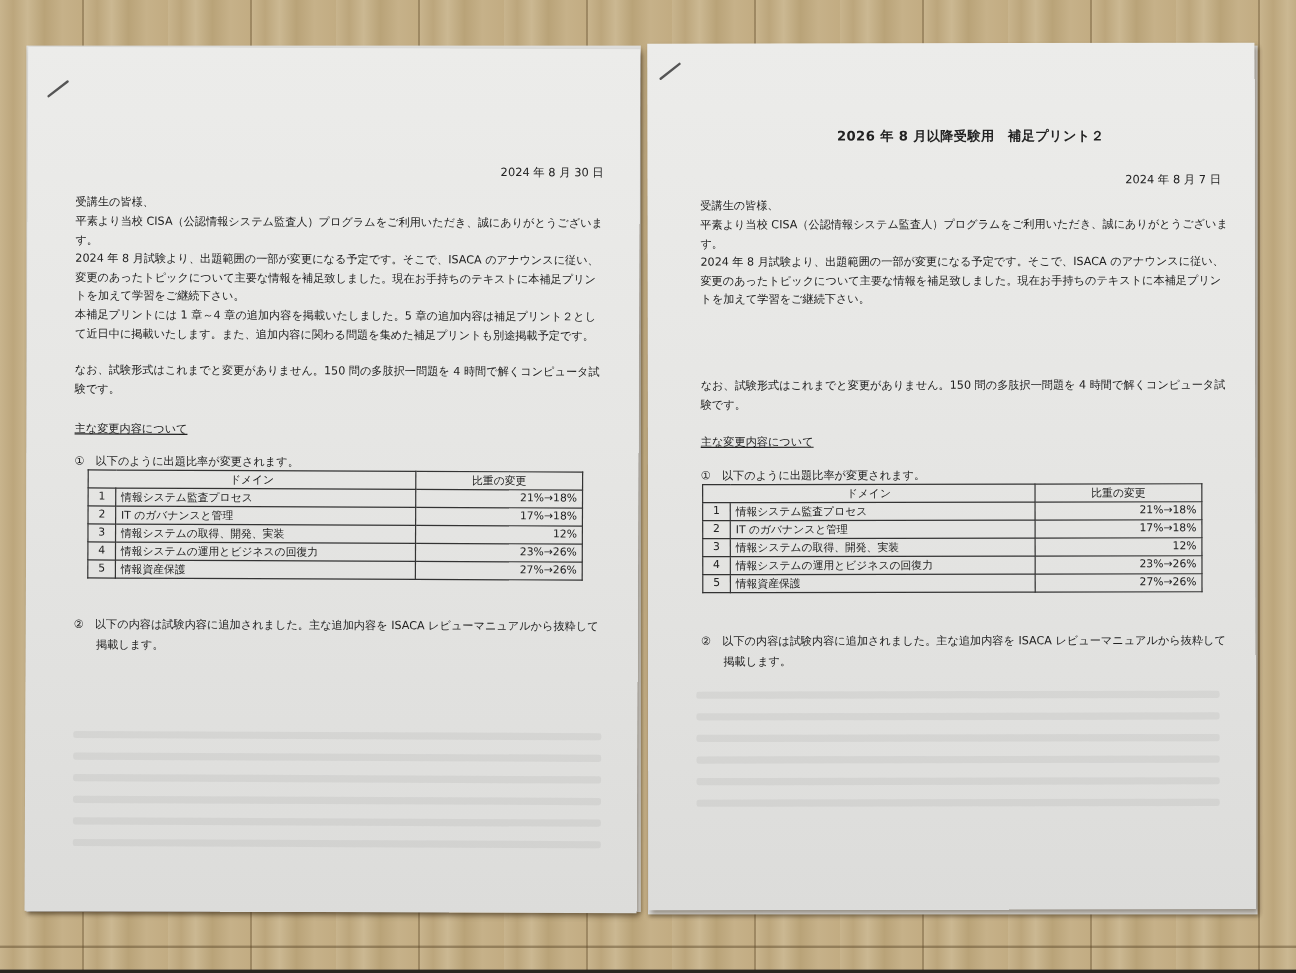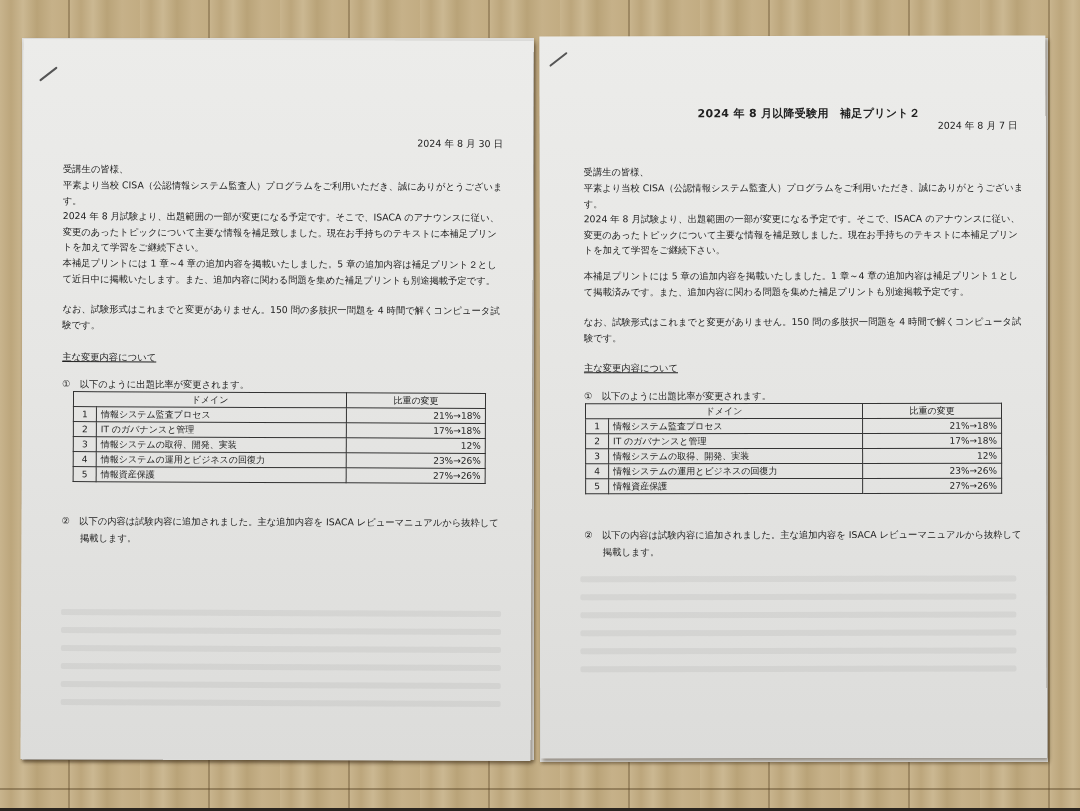--- a/index.html
+++ b/index.html
@@ -111,26 +111,25 @@
 <div class="sheet" id="sheet2">
   <div class="staple" style="left:8px; top:22px;"></div>
   <div class="ghost" style="top:540px;"></div>
   <div class="ghost" style="top:558px;"></div>
   <div class="ghost" style="top:576px;"></div>
   <div class="ghost" style="top:594px;"></div>
   <div class="ghost" style="top:612px;"></div>
   <div class="ghost" style="top:630px;"></div>
 
   <div class="content">
-    <div class="title" style="left:158px; top:70px;">2024 年 8 月以降受験用　補足プリント２</div>
-    <div class="date" style="right:28px; top:84px;margin-left:36px;">2024 年 8 月 7 日</div>
+    <div class="title" style="left:158px; top:70px;">2026 年 8 月以降受験用　補足プリント２</div>
+    <div class="date" style="right:28px; top:108px;margin-left:36px;">2024 年 8 月 7 日</div>
     <div class="para" style="left:44px; top:128px; width:440px;">受講生の皆様、</div>
     <div class="para" style="left:44px; top:144px; width:440px;">平素より当校 CISA（公認情報システム監査人）プログラムをご利用いただき、誠にありがとうございます。
 2024 年 8 月試験より、出題範囲の一部が変更になる予定です。そこで、ISACA のアナウンスに従い、変更のあったトピックについて主要な情報を補足致しました。現在お手持ちのテキストに本補足プリントを加えて学習をご継続下さい。</div>
-    <div class="para" style="left:44px; top:232px; width:440px;">本補足プリントには 5 章の追加内容を掲載いたしました。1 章～4 章の追加内容は補足プリント１として掲載済みです。また、追加内容に関わる問題を集めた補足プリントも別途掲載予定です。</div>
     <div class="para" style="left:44px; top:278px; width:440px;">なお、試験形式はこれまでと変更がありません。150 問の多肢択一問題を 4 時間で解くコンピュータ試験です。</div>
     <div class="heading" style="left:44px; top:326px;">主な変更内容について</div>
     <div class="note" style="left:44px; top:354px;">①　以下のように出題比率が変更されます。</div>
 
     <table class="tbl" style="left:45px; top:367px; width:417px;">
       <tbody>
           <tr>
         <th colspan="2">ドメイン</th>
         <th style="width:130px;">比重の変更</th>
       </tr>

